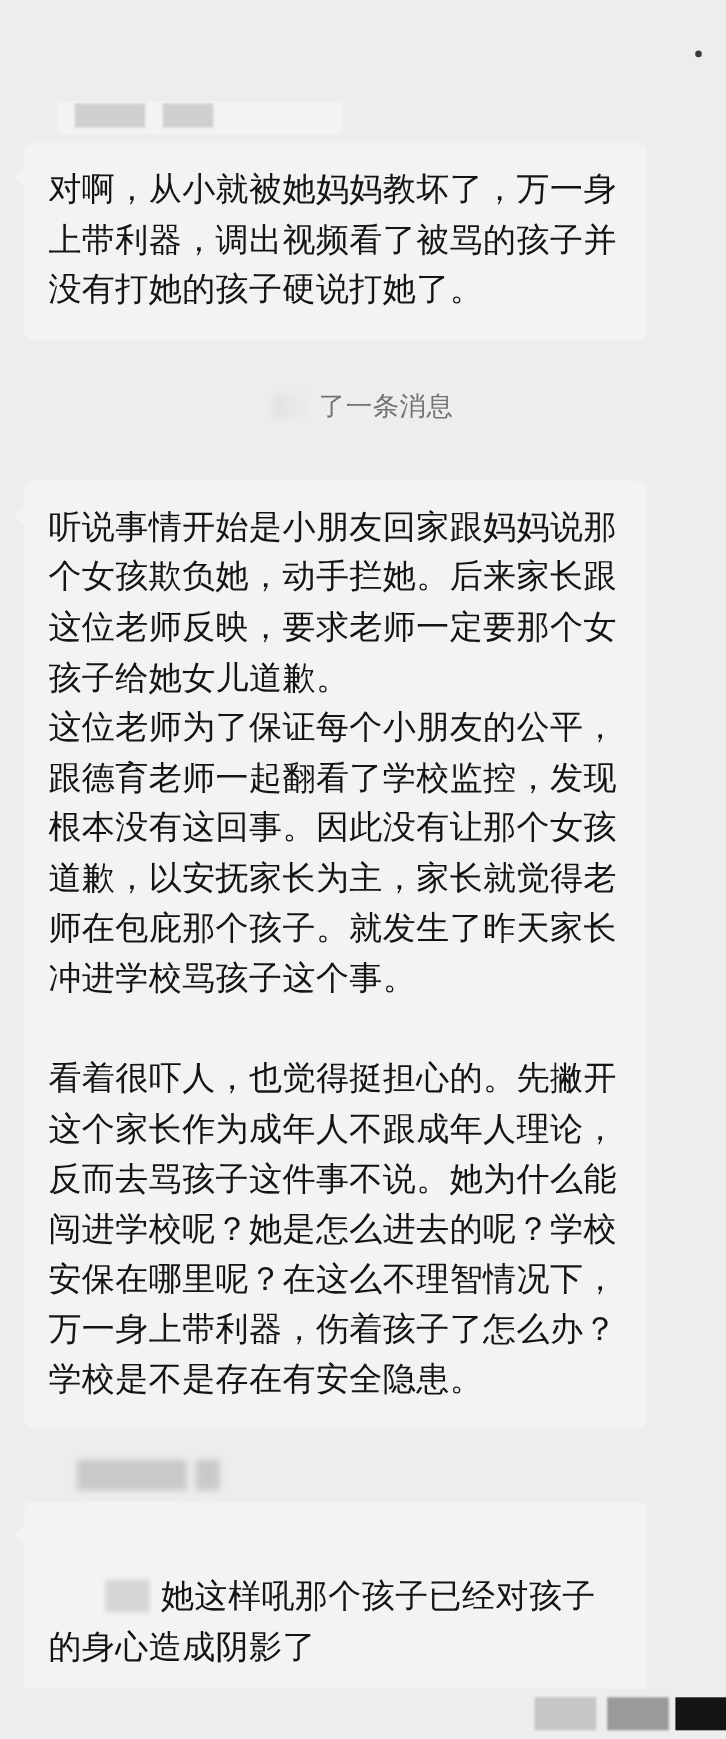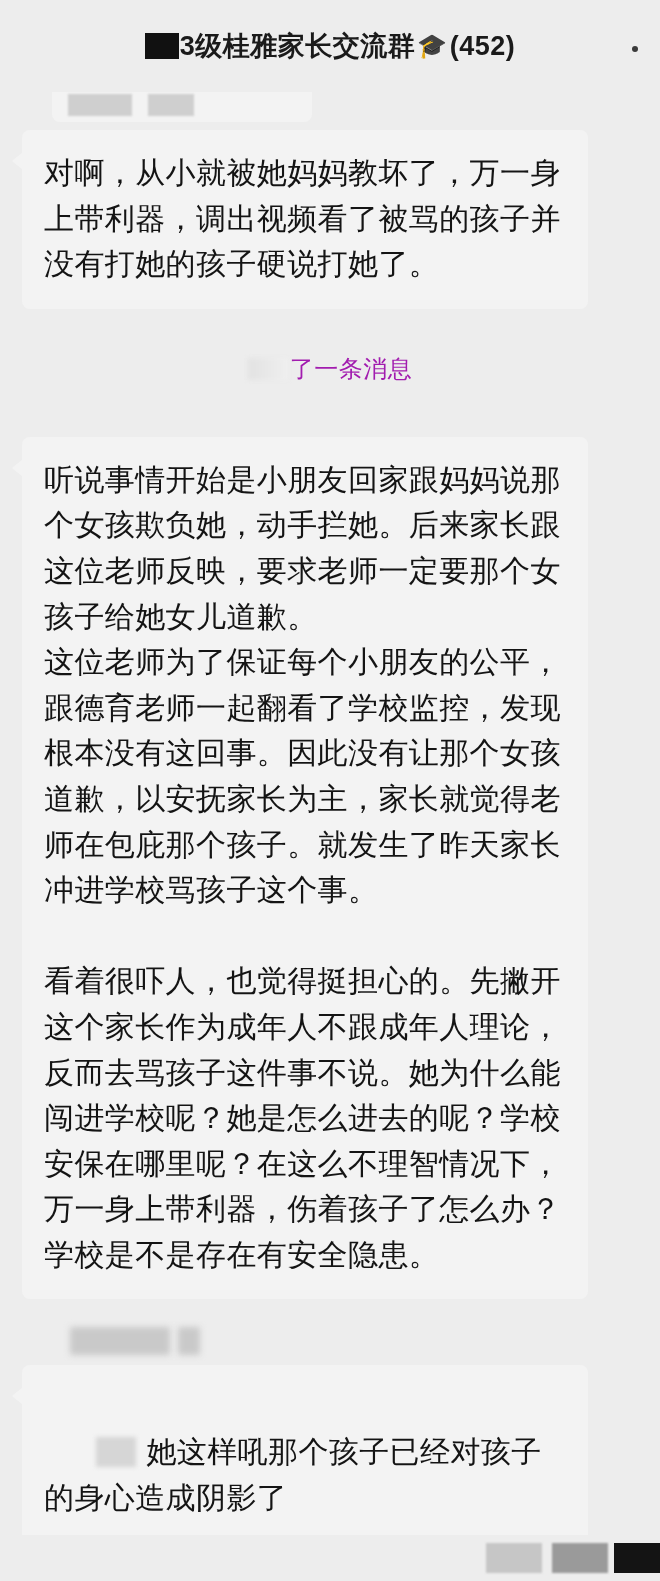--- a/index.html
+++ b/index.html
@@ -131,21 +131,21 @@
   }
 
   .bubble-1 {
     width: 566px;
     margin-top: 4px;
   }
 
   
   .system-note {
     text-align: center;
-    color: #a21caf;
+    color: #737373;
     font-size: 24px;
     letter-spacing: 0.5px;
     margin: 44px 0 52px 0;
     position: relative;
     font-family: Liberation Serif, serif;
   }
   .system-note .blurred-lead {
     display: inline-block;
     width: 40px;
     height: 22px;
@@ -233,26 +233,20 @@
     bottom: 8px;
     width: 46px;
     height: 30px;
     background: #141414;
   }
 </style>
 </head>
 <body>
 
 <div class="header">
-  <div class="header-title">
-    <span class="redact-block header-redact"></span>
-    <span>3级桂雅家长交流群</span>
-    <span class="cap-icon">🎓</span>
-    <span>(452)</span>
-  </div>
   <div class="more-dots"></div>
 </div>
 
 <div class="chat">
 
   <div class="top-clip">
     <div class="ghost"></div>
     <div class="ghost-redact"></div>
     <div class="ghost-redact2"></div>
   </div>

